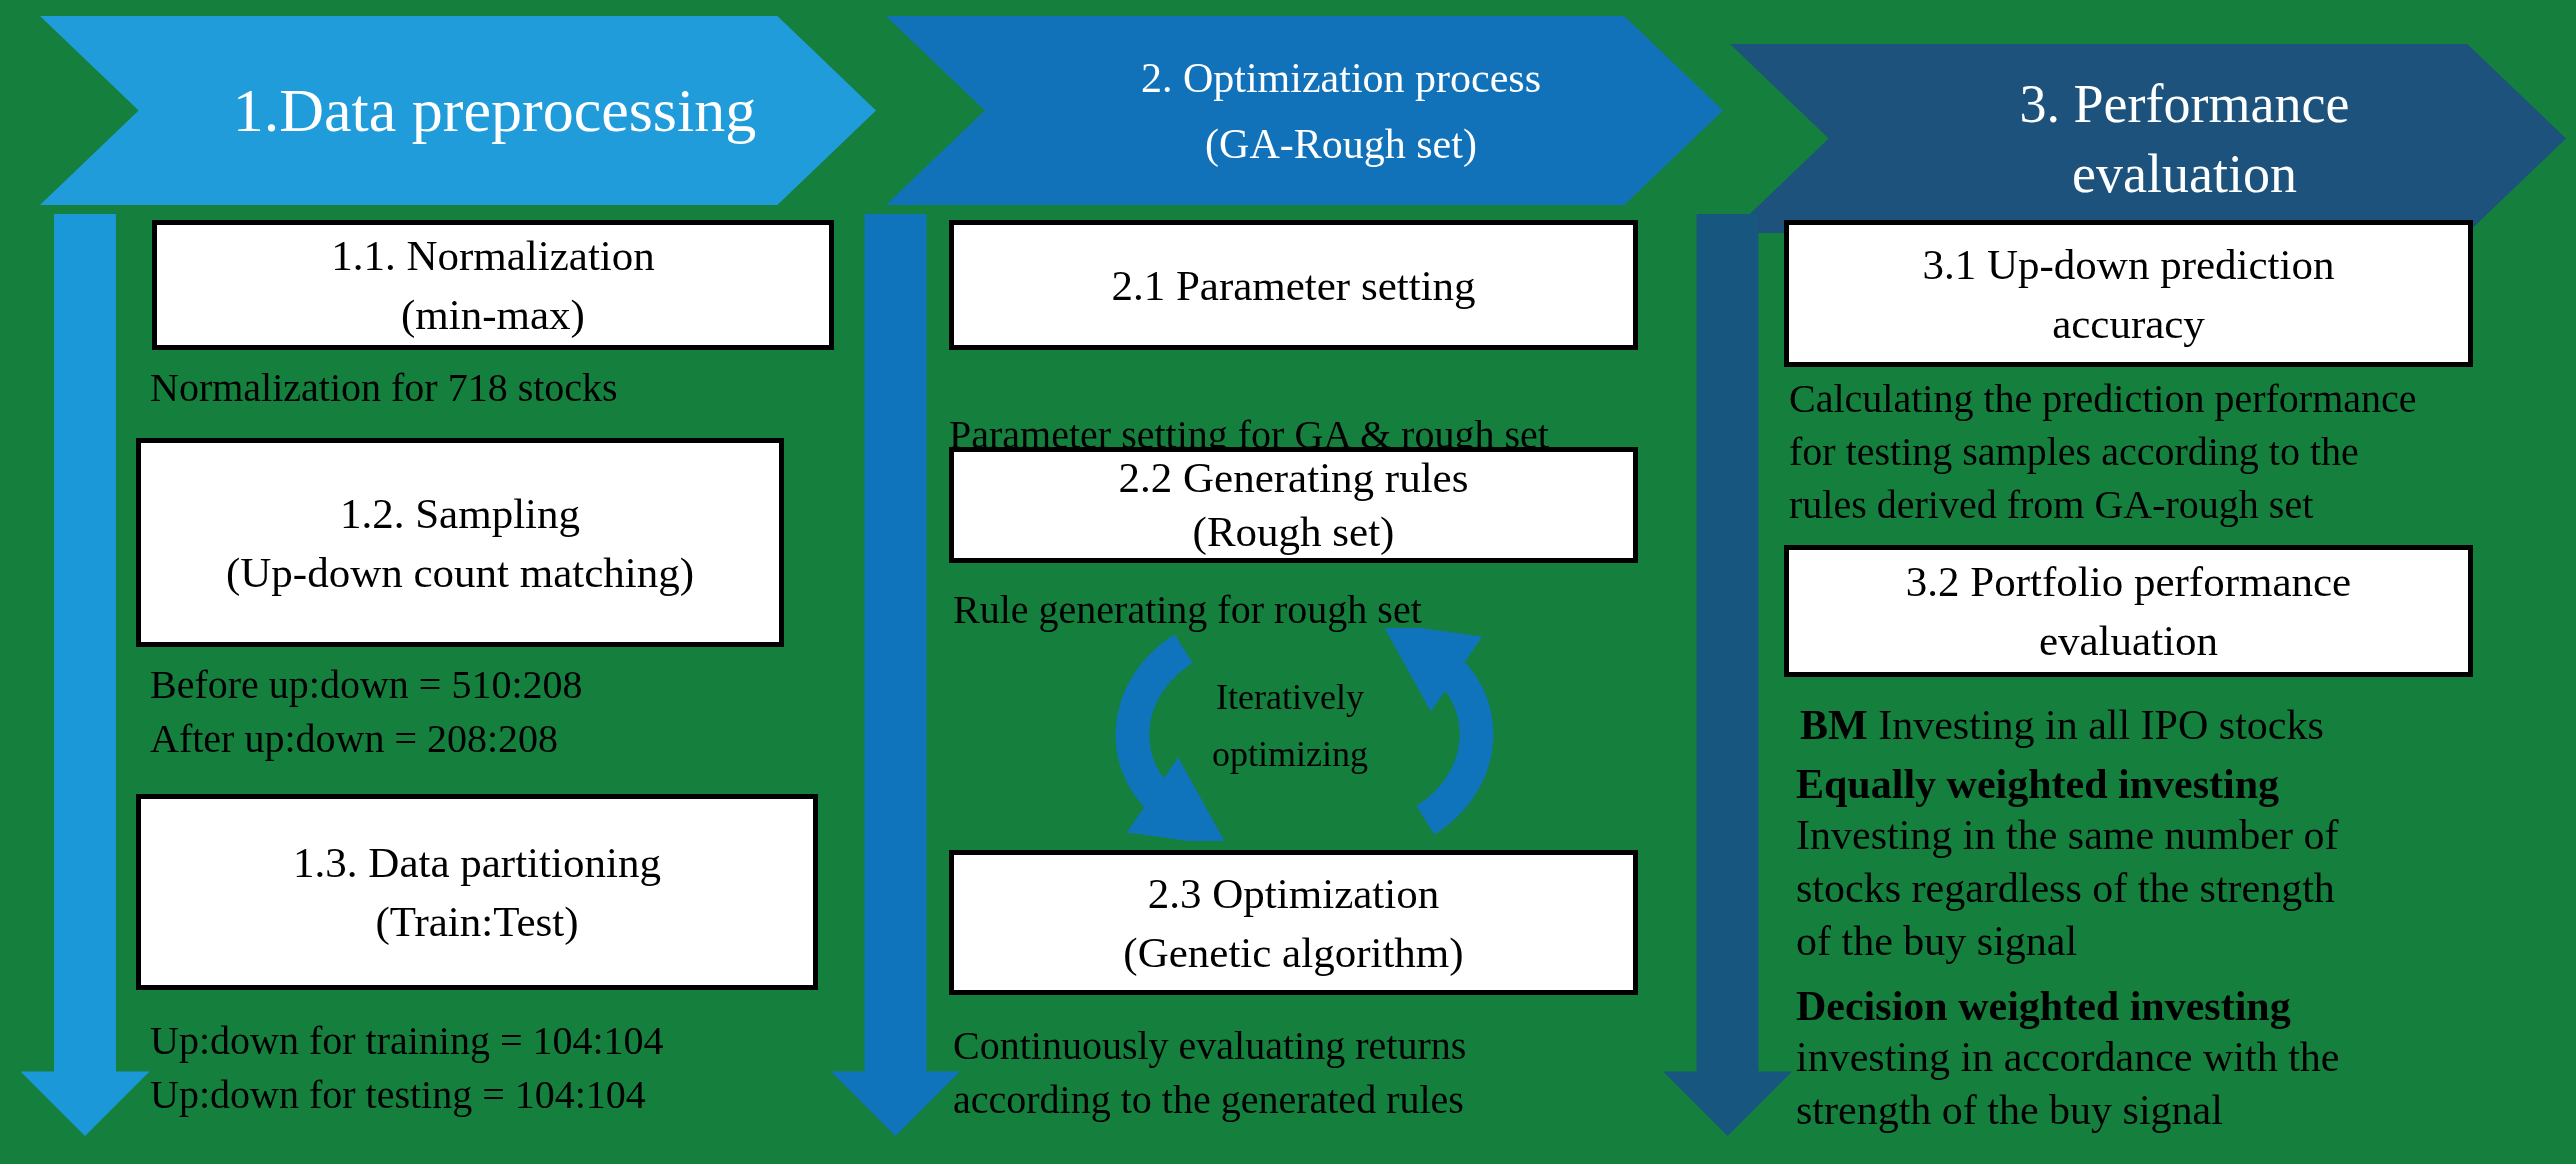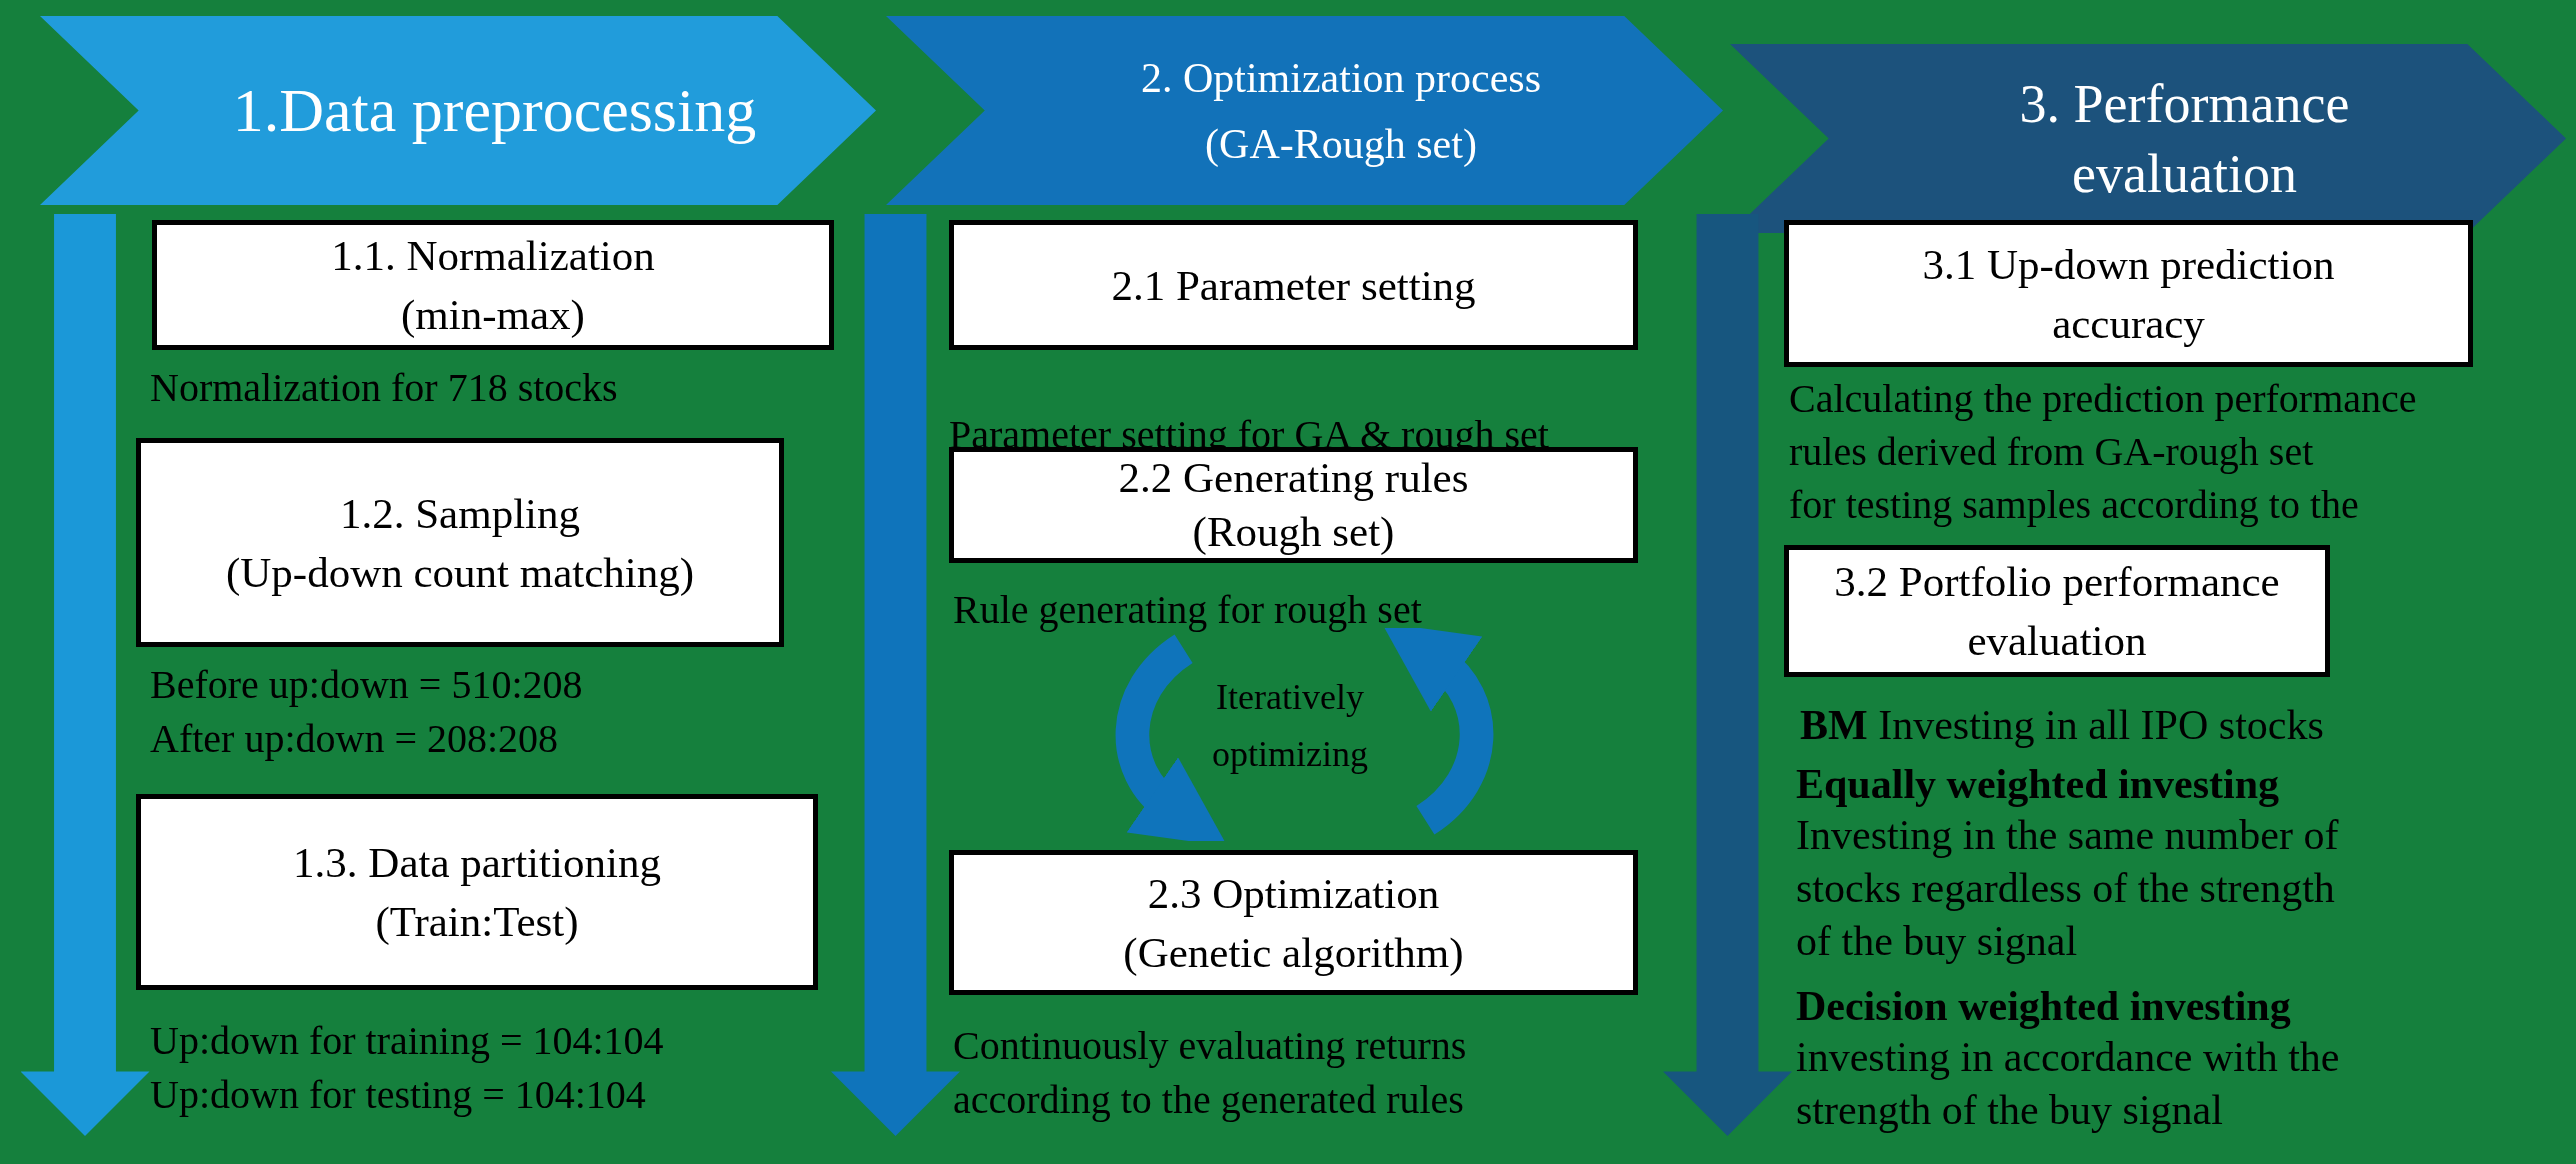--- a/index.html
+++ b/index.html
@@ -115,25 +115,25 @@
     <div>Continuously evaluating returns</div>
     <div>according to the generated rules</div>
   </div>
 
   <div class="wbox" style="left:1784px;top:220px;width:689px;height:147px;">
     <div>3.1 Up-down prediction</div>
     <div>accuracy</div>
   </div>
   <div class="cap" style="left:1789px;top:372px;line-height:53px;">
     <div>Calculating the prediction performance</div>
+    <div>for testing samples according to the</div>
     <div>rules derived from GA-rough set</div>
-    <div>for testing samples according to the</div>
   </div>
 
-  <div class="wbox" style="left:1784px;top:545px;width:546px;height:132px;">
+  <div class="wbox" style="left:1784px;top:545px;width:689px;height:132px;">
     <div>3.2 Portfolio performance</div>
     <div>evaluation</div>
   </div>
 
   <div class="line" style="left:1800px;top:700px;"><span class="b">BM</span><span> Investing in all IPO stocks</span></div>
 
   <div class="line b" style="left:1796px;top:759px;">Equally weighted investing</div>
   <div class="line" style="left:1796px;top:810px;">Investing in the same number of</div>
   <div class="line" style="left:1796px;top:863px;">stocks regardless of the strength</div>
   <div class="line" style="left:1796px;top:916px;">of the buy signal</div>

